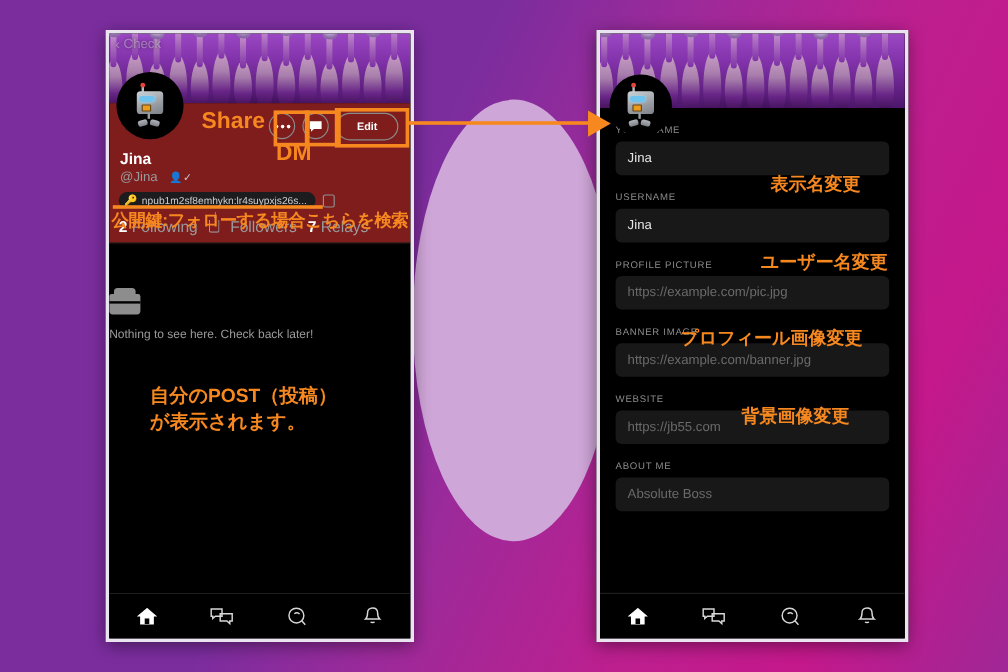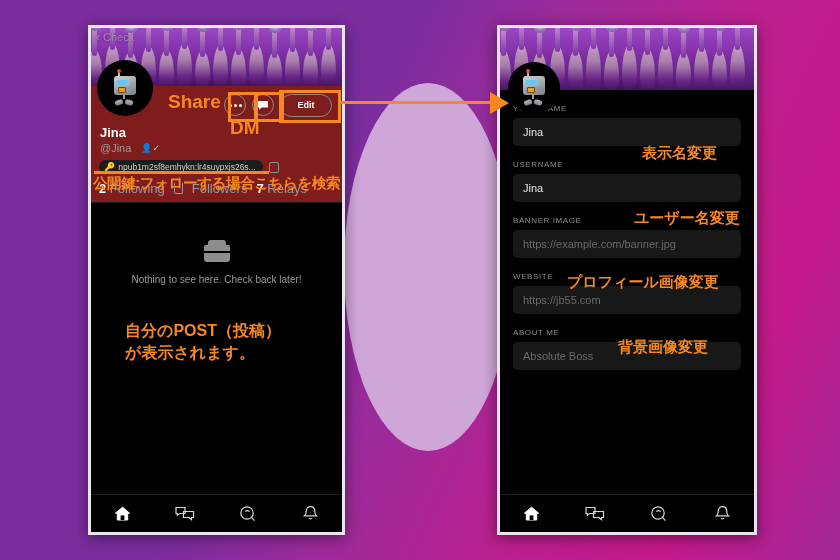--- a/index.html
+++ b/index.html
@@ -223,21 +223,20 @@
   }
   .dl-ico::after {
     content: "↓"; position: absolute; left: 0; top: -8px;
     width: 9px; text-align: center; font-size: 9px; color: #cfcfcf; line-height: 9px;
   }
 
   .feed {
     flex: 1 1 auto;
     position: relative;
     display: flex; flex-direction: column;
-    align-items: center;
     padding-top: 42px;
     background: #000;
   }
   .tray {
     width: 26px; height: 17px;
     background: #8d8d8d;
     border-radius: 2px 2px 3px 3px;
     position: relative;
   }
   .tray::before {
@@ -489,20 +488,24 @@
       <div class="form-area">
         <div class="field">
           <div class="field-label">YOUR NAME</div>
           <div class="field-input filled">Jina</div>
         </div>
         <div class="field">
           <div class="field-label">USERNAME</div>
           <div class="field-input filled">Jina</div>
         </div>
         <div class="field">
+          <div class="field-label">PROFILE PICTURE</div>
+          <div class="field-input place">https://example.com/pic.jpg</div>
+        </div>
+        <div class="field">
           <div class="field-label">BANNER IMAGE</div>
           <div class="field-input place">https://example.com/banner.jpg</div>
         </div>
         <div class="field">
           <div class="field-label">WEBSITE</div>
           <div class="field-input place">https://jb55.com</div>
         </div>
         <div class="field">
           <div class="field-label">ABOUT ME</div>
           <div class="field-input place">Absolute Boss</div>

